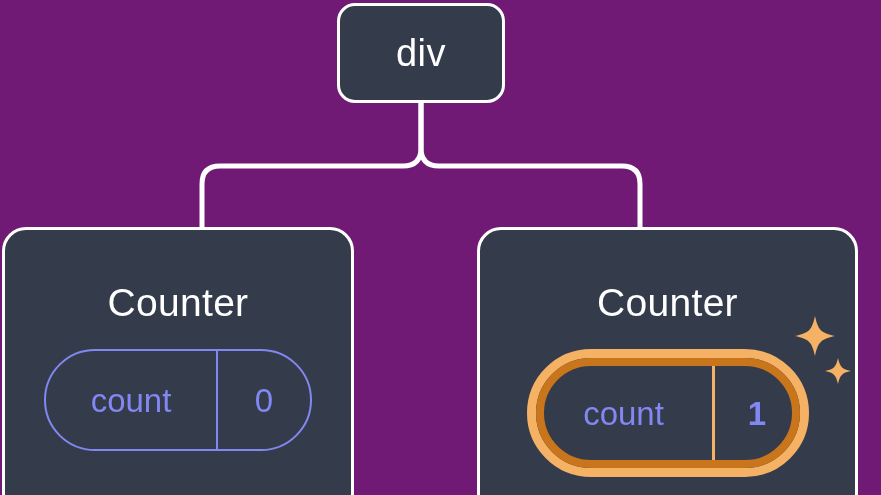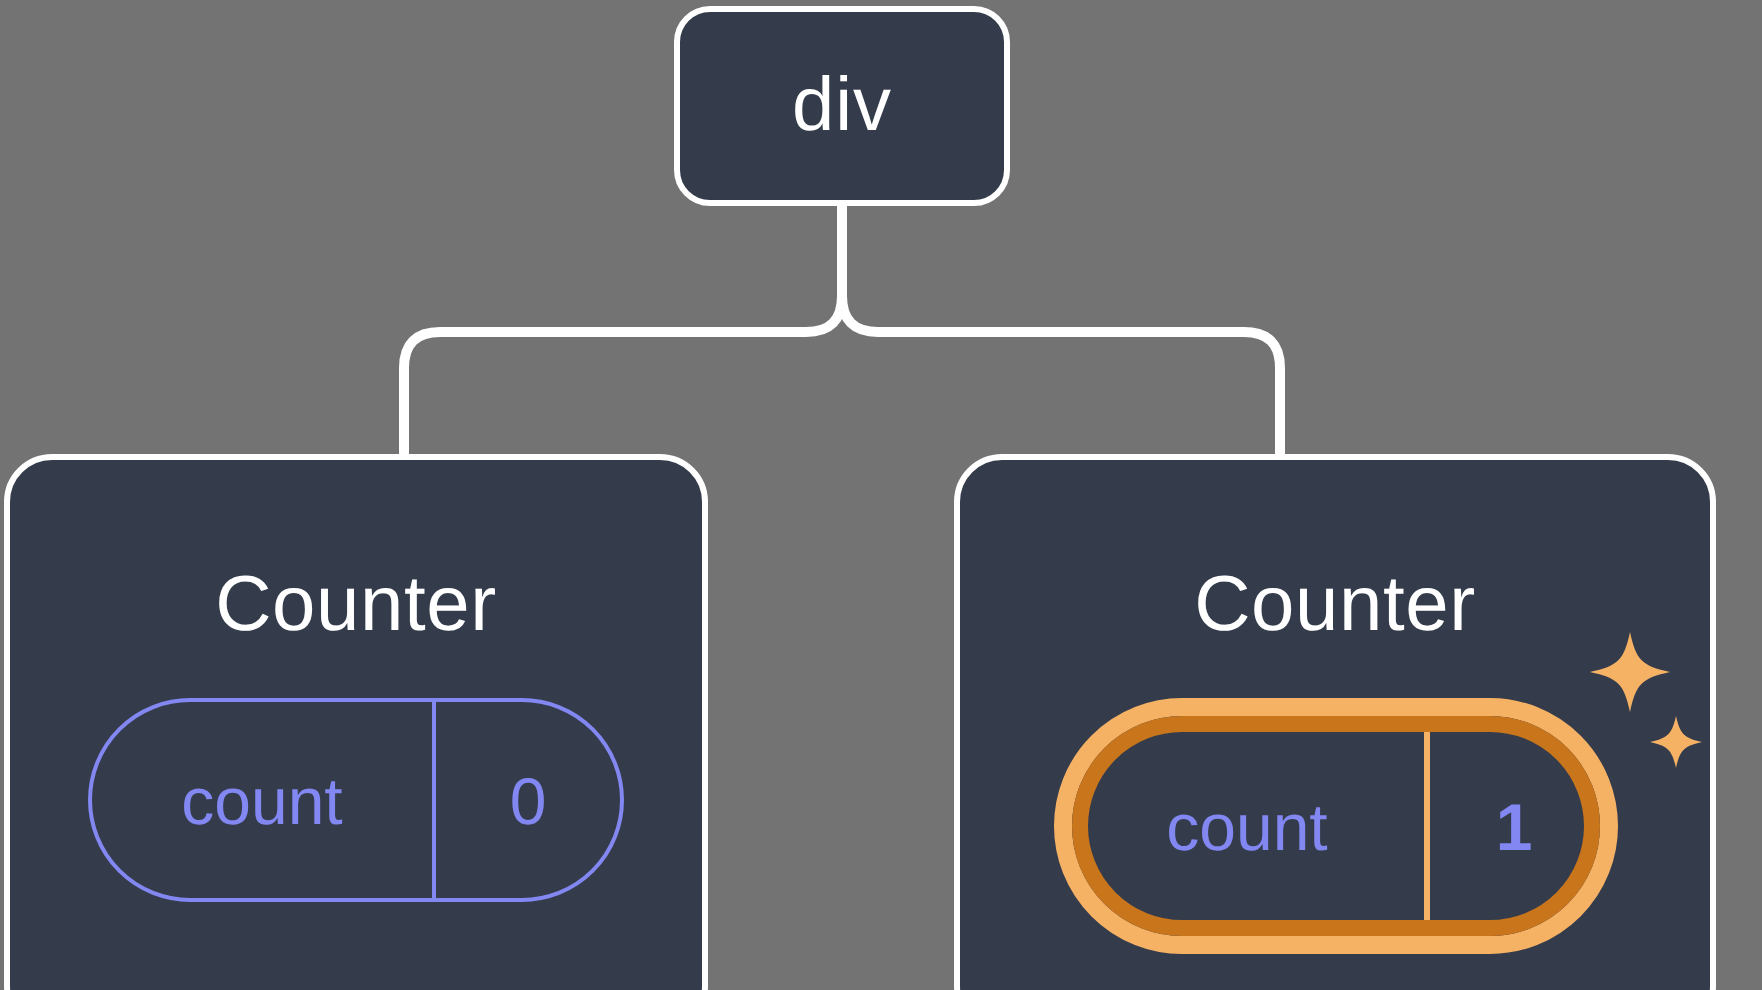--- a/index.html
+++ b/index.html
@@ -10,21 +10,21 @@
   body {
     width: 881px;
     height: 495px;
     overflow: hidden;
     font-family: "Liberation Sans", sans-serif;
   }
   #stage {
     position: relative;
     width: 881px;
     height: 495px;
-    background: #737373;
+    background: #701a75;
   }
 
   
   #connectors {
     position: absolute;
     left: 0;
     top: 0;
     width: 881px;
     height: 495px;
     pointer-events: none;

